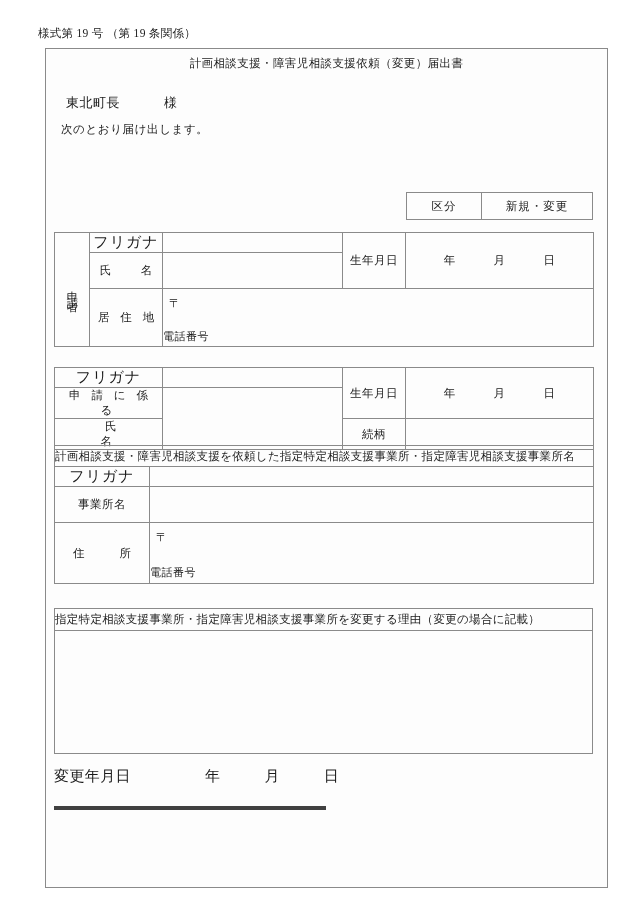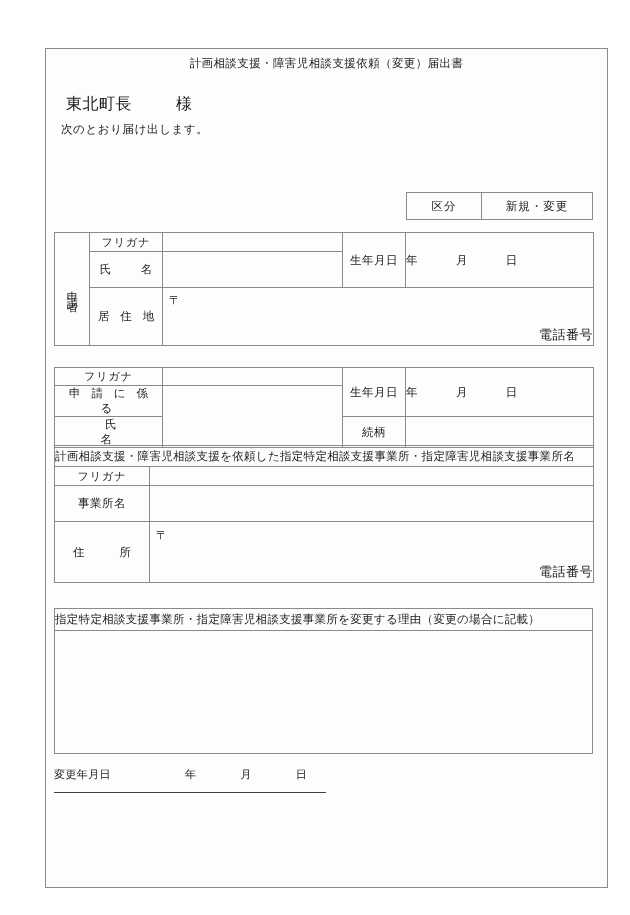--- a/index.html
+++ b/index.html
@@ -47,21 +47,21 @@
     top: 7px;
     width: 100%;
     text-align: center;
     font-size: 11.5px;
     letter-spacing: 0.4px;
   }
   .addressee {
     position: absolute;
     left: 20px;
     top: 45px;
-    font-size: 16px;
+    font-size: 13px;
     letter-spacing: 0.5px;
   }
   .addressee .sama { margin-left: 44px; }
   .statement {
     position: absolute;
     left: 15px;
     top: 73px;
     font-size: 11.5px;
     letter-spacing: 0.6px;
   }
@@ -117,81 +117,83 @@
   }
   .spread4 {
     display: inline-block;
     letter-spacing: 4px;
     text-indent: 4px;
   }
   .furigana-label {
     text-align: center;
     letter-spacing: 1px;
     border-bottom: 1px dotted #9a9a9a !important;
-    font-size: 11px;
+    font-size: 15px;
   }
   .furigana-value {
     border-bottom: 1px dotted #9a9a9a !important;
   }
   .vertical-label {
     writing-mode: vertical-rl;
     text-orientation: upright;
     letter-spacing: 5px;
     margin: 0 auto;
     display: block;
     text-align: center;
     font-size: 11.5px;
   }
   .vcell { text-align: center; }
   .date-blanks {
+    text-align: center;
     letter-spacing: 0.4px;
     white-space: nowrap;
   }
   .date-blanks .g { display: inline-block; width: 38px; }
   .postal {
     display: block;
     padding: 4px 0 0 6px;
     font-size: 11.5px;
   }
   .tel {
     display: block;
-    text-align: right;
-    font-size: 13px;
+    text-align: left;
+    font-size: 11px;
     letter-spacing: 0.5px;
   }
   .addr-inner {
     position: relative;
     height: 100%;
   }
   .section-head {
     font-size: 11.5px;
     letter-spacing: 0.3px;
     padding-left: 5px;
     white-space: nowrap;
   }
   .change-date {
     position: absolute;
     left: 8px;
     top: 718px;
     width: 272px;
-    font-size: 11px;
+    font-size: 15px;
     letter-spacing: 0.4px;
-    border-bottom: 1px solid #404040;
-    padding-bottom: 10px;
+    border-bottom: 4px solid #404040;
+    padding-bottom: 20px;
     white-space: nowrap;
   }
   .change-date .cg1 { display:inline-block; width: 74px; }
   .change-date .cg2 { display:inline-block; width: 44px; }
   .change-date .cg3 { display:inline-block; width: 44px; }
 </style>
 </head>
 <body>
 
 <div class="page">
 
+  <div class="form-number">様式第 19 号 （第 19 条関係）</div>
 
   <div class="frame">
 
     <div class="title">計画相談支援・障害児相談支援依頼（変更）届出書</div>
 
     <div class="addressee">
       <span>東北町長</span><span class="sama">様</span>
     </div>
 
     <div class="statement">次のとおり届け出します。</div>

